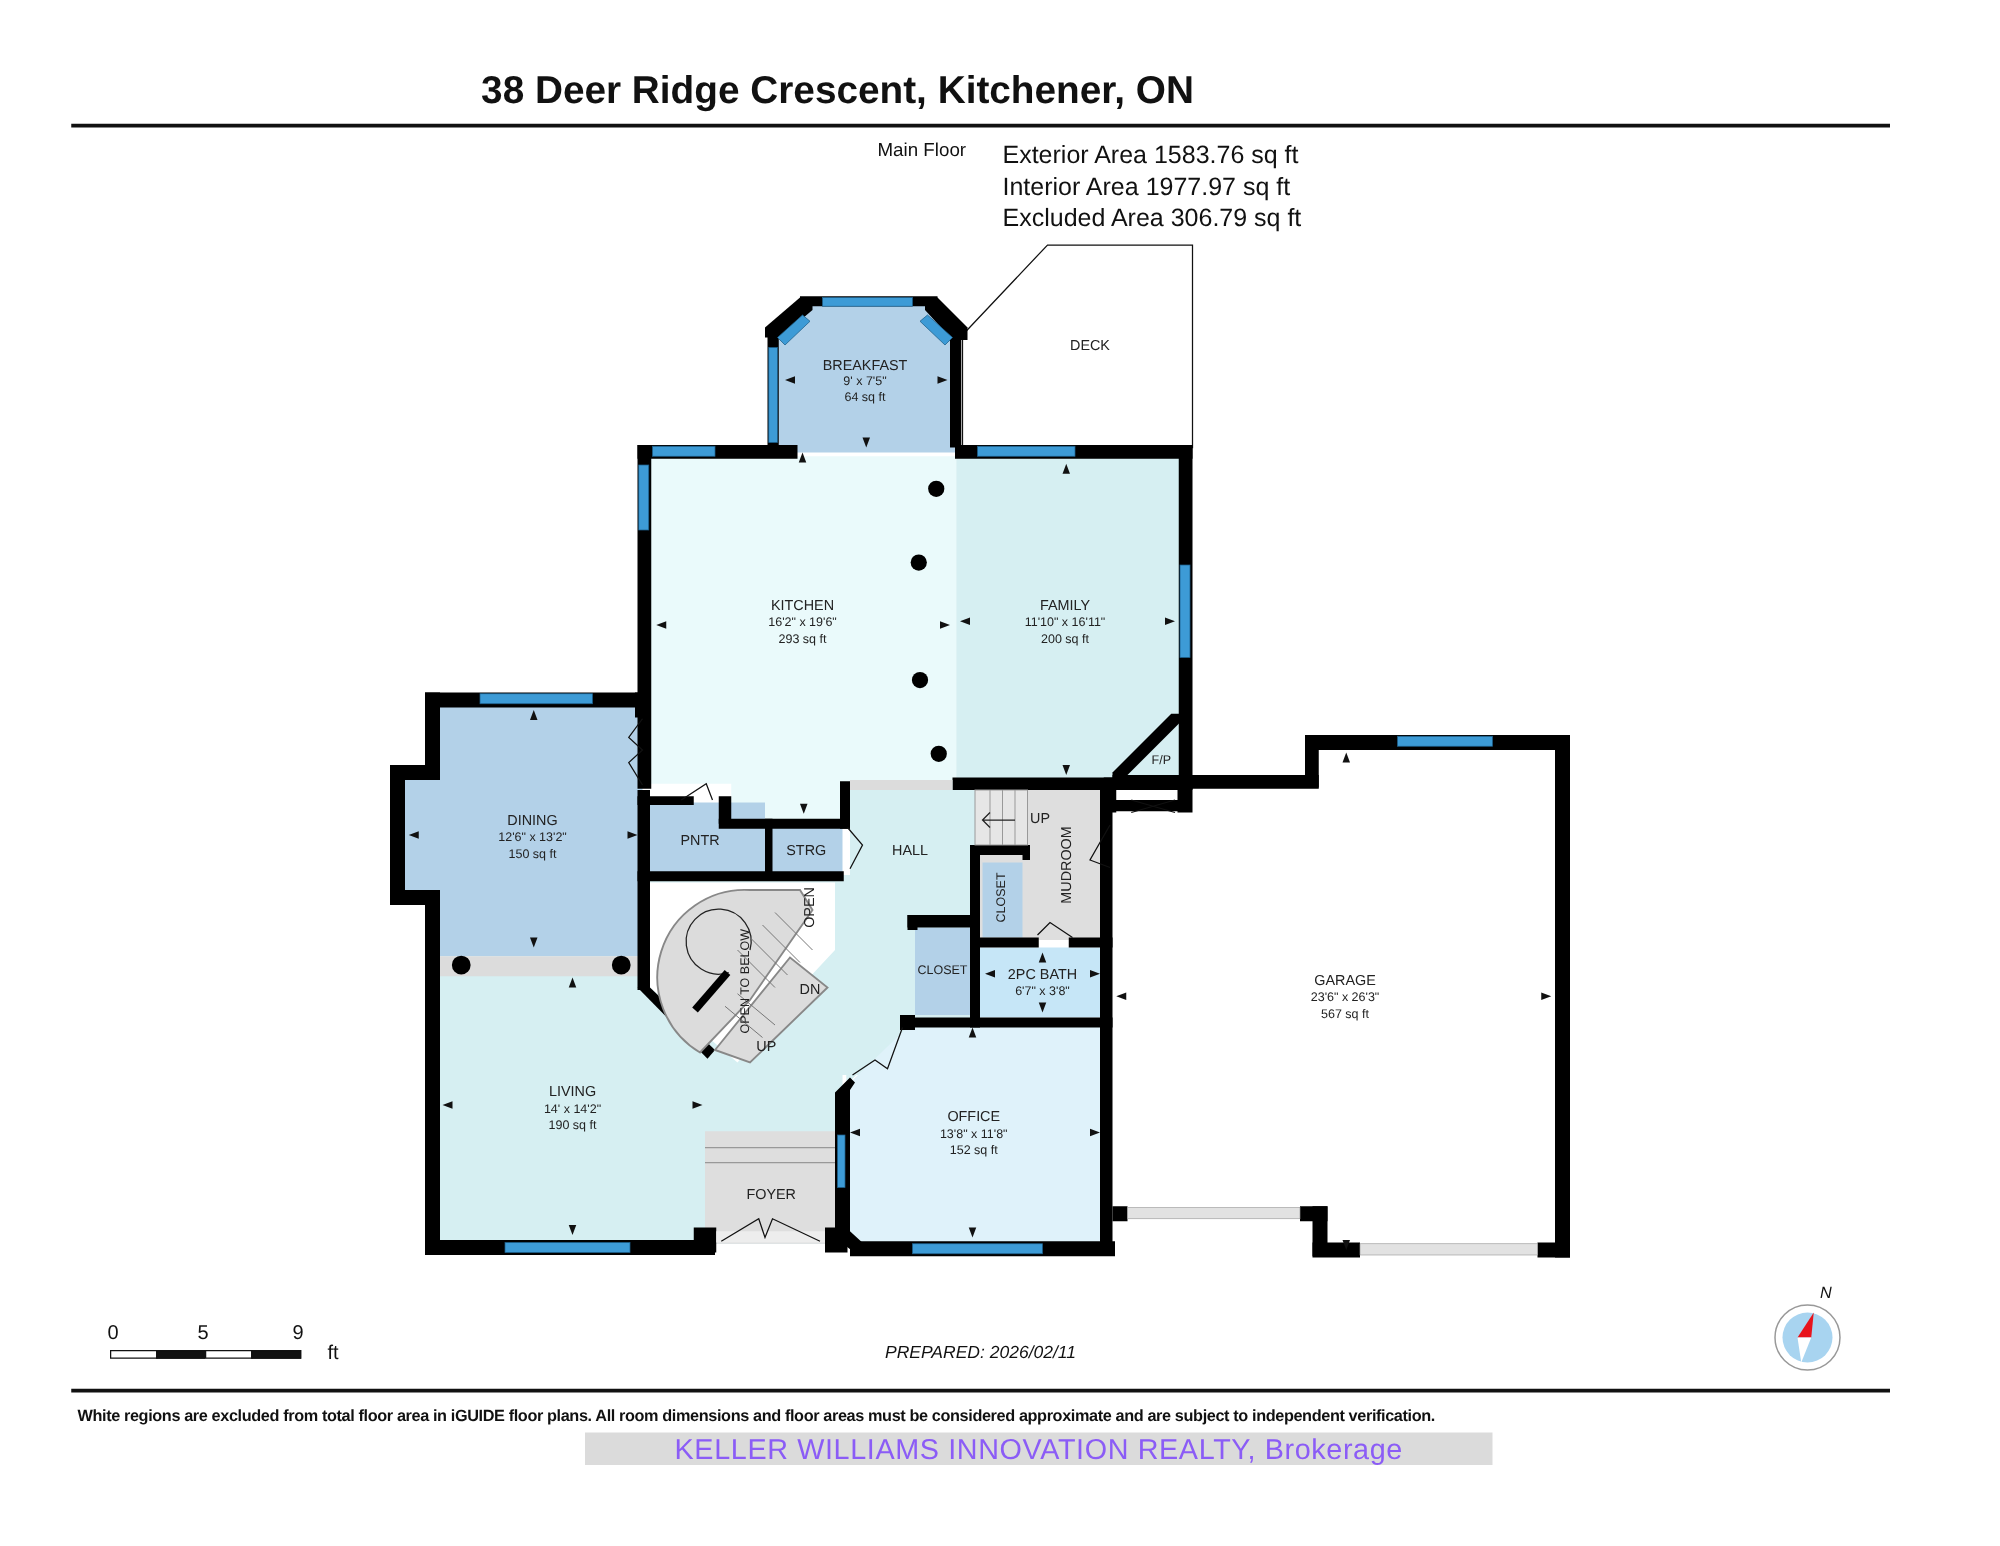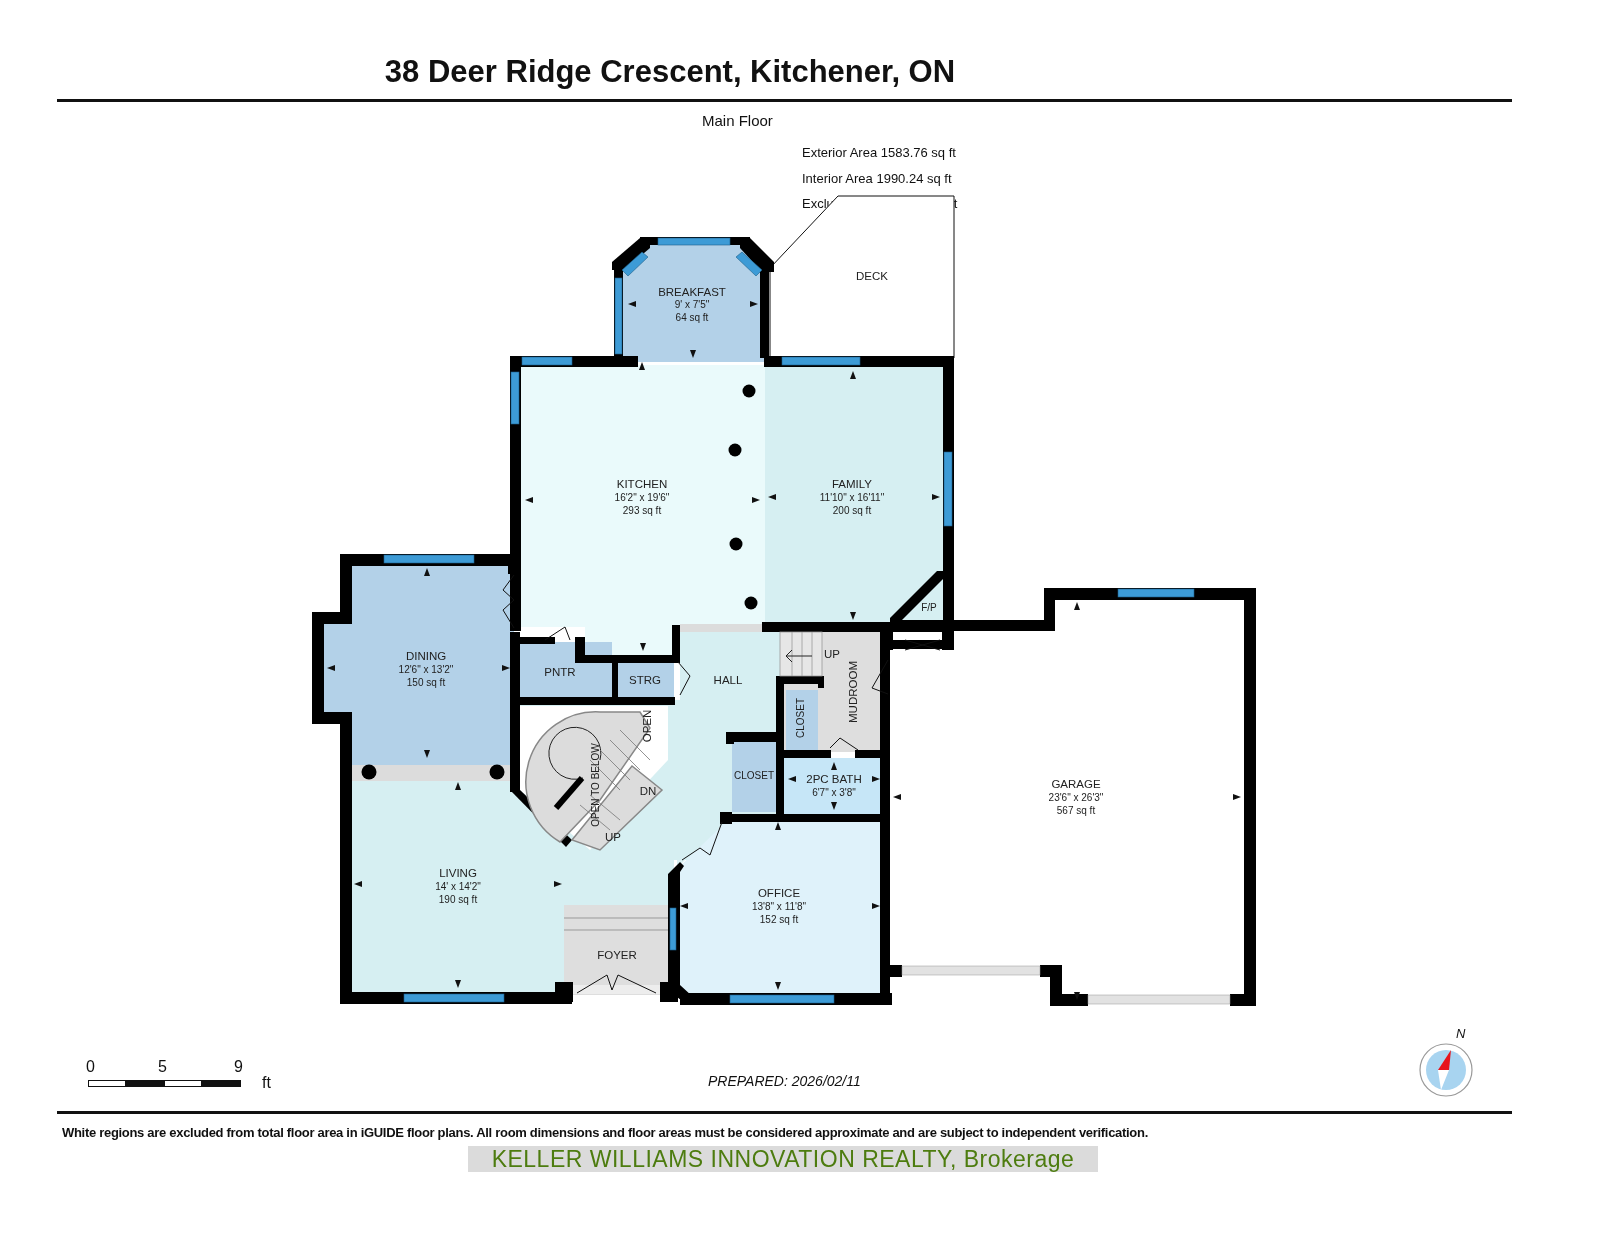--- a/index.html
+++ b/index.html
@@ -1,42 +1,42 @@
 <!DOCTYPE html>
 <html><head>
 <meta charset="utf-8">
 <style>
   html, body { margin:0; padding:0; background:#ffffff; }
   body { width:1600px; height:1237px; position:relative; overflow:hidden; font-family:"Liberation Sans", sans-serif; color:#111; }
   .title { position:absolute; left:0; width:1340px; top:54px; text-align:center; font-size:31px; font-weight:bold; letter-spacing:0px; }
   .rule-top { position:absolute; left:57px; width:1455px; top:99px; height:3px; background:#111; }
   .floor-label { position:absolute; left:702px; top:112px; font-size:15px; font-weight:normal; }
-  .areas { position:absolute; left:802px; top:112px; font-size:13px; line-height:25.5px;margin-top:28px; }
+  .areas { position:absolute; left:802px; top:112px; font-size:20px; line-height:25.5px; }
   .plan { position:absolute; left:0; top:0; }
   .scale { position:absolute; left:86px; top:1058px; width:200px; height:40px; }
   .scale .nums span { position:absolute; top:0; font-size:16px; }
   .scale .bar { position:absolute; top:22px; height:7px; border:1px solid #111; box-sizing:border-box; }
   .scale .ft { position:absolute; left:150px; top:16px; font-size:16px;margin-left:26px; }
   .prepared { position:absolute; left:708px; top:1073px; font-size:14px;font-style:italic; }
   .compass { position:absolute; left:1418px; top:1026px; width:60px; height:72px; }
   .rule-bottom { position:absolute; left:57px; width:1455px; top:1111px; height:3px; background:#111; }
   .disclaimer { position:absolute; left:62px; top:1125px; font-size:13px; letter-spacing:-0.3px;font-weight:bold; }
-  .watermark { position:absolute; left:468px; top:1146px; width:630px; height:26px; background:rgba(190,190,190,0.55); color:#4d7c0f; font-size:23px; line-height:26px; text-align:center; letter-spacing:0.5px; }
+  .watermark { position:absolute; left:468px; top:1146px; width:726px; height:26px; background:rgba(190,190,190,0.55); color:#8b5cf6; font-size:23px; line-height:26px; text-align:center; letter-spacing:0.5px; }
   .rlabel { font-family:"Liberation Sans", sans-serif; font-size:11.5px; fill:#222; text-anchor:middle; }
   .rlabel-sm { font-family:"Liberation Sans", sans-serif; font-size:10px; fill:#222; text-anchor:middle; }
 </style>
 </head>
 <body>
 
 <div class="title">38 Deer Ridge Crescent, Kitchener, ON</div>
 <div class="rule-top"></div>
 <div class="floor-label">Main Floor</div>
 <div class="areas">
   <div>Exterior Area 1583.76 sq ft</div>
-  <div>Interior Area 1990.24 sq ft</div>
+  <div>Interior Area 1977.97 sq ft</div>
   <div>Excluded Area 306.79 sq ft</div>
 </div>
 
 <svg class="plan" width="1600" height="1237" viewBox="0 0 1600 1237">
 
   <polygon points="770,268 838,196 954,196 954,358 770,358" fill="#fff" stroke="#111" stroke-width="1"></polygon>
 
   <polygon points="622,265 648,244 744,244 766,265 766,362 618,362" fill="#b3d1e8"></polygon>
 
   <rect x="520" y="365" width="245" height="262" fill="#eafafb"></rect>

